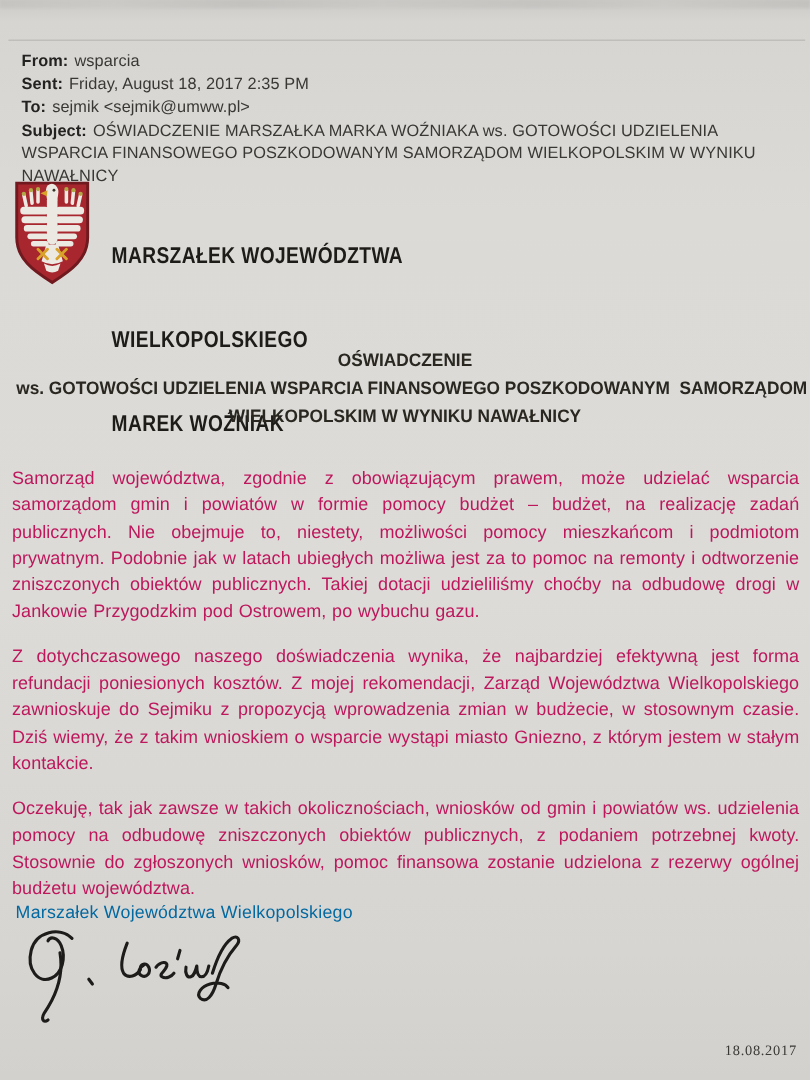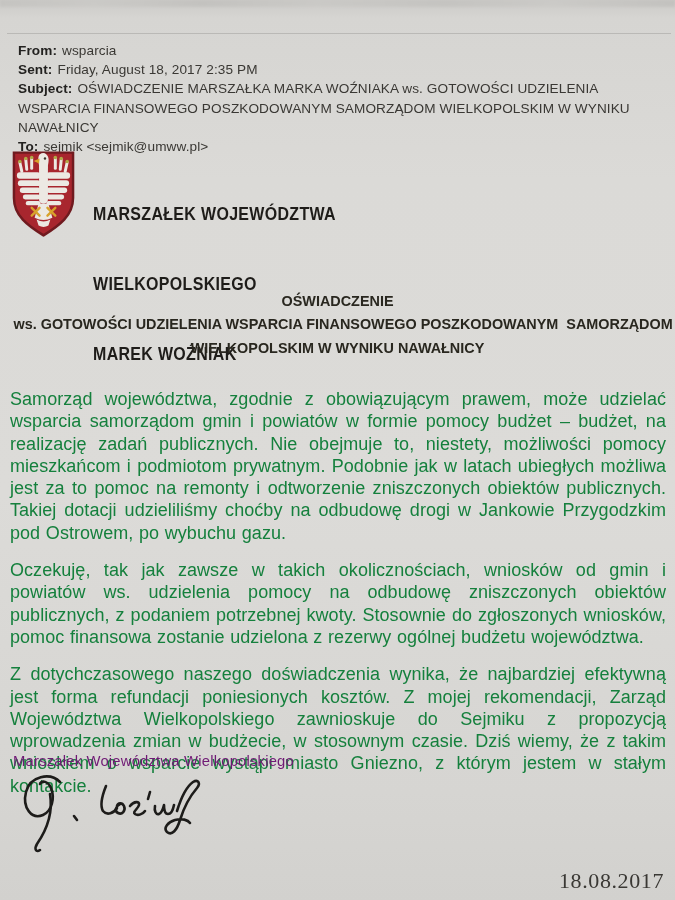--- a/index.html
+++ b/index.html
@@ -23,42 +23,42 @@
   .coat{position:absolute;top:148px;left:10px;width:67px;height:92px;}
   .lh-text{position:absolute;top:155px;left:93px;
     font-size:19px;font-weight:bold;color:#1e1c19;line-height:23.4px;
     letter-spacing:.4px;transform:scaleX(.84);transform-origin:left top;white-space:pre;}
   
   .title{position:absolute;top:289px;left:0;right:0;text-align:center;
     font-weight:bold;color:#29271f;font-size:15px;line-height:23.4px;}
   .title div{white-space:pre;transform:scaleX(.96);transform-origin:center top;}
   
   .letter-body{position:absolute;top:388px;left:10px;width:656px;
-    font-size:18px;line-height:22.3px;color:#15803d;text-align:justify;
+    font-size:15px;line-height:22.3px;color:#be185d;text-align:justify;
     letter-spacing:.05px;word-spacing:.6px;}
   .letter-body p{margin:0 0 15px 0;}
   
-  .signoff{position:absolute;top:753px;left:13px;font-size:14.8px;color:#701a75;letter-spacing:.2px;}
+  .signoff{position:absolute;top:753px;left:13px;font-size:14.8px;color:#0369a1;letter-spacing:.2px;}
   .sig-svg{position:absolute;top:770px;left:14px;width:215px;height:95px;}
   .date{position:absolute;top:868px;right:11px;
-    font-family:"Liberation Serif",serif;font-size:22px;color:#3a3834;letter-spacing:.6px;}
+    font-family:"Liberation Serif",serif;font-size:12px;color:#3a3834;letter-spacing:.6px;}
 </style>
 </head>
 <body>
 
 <div class="page">
 
   <div class="top-edge"></div>
   <div class="rule"></div>
 
   <div class="email-header">
     <div><span class="lbl">From:</span><span>wsparcia</span></div>
     <div><span class="lbl">Sent:</span><span>Friday, August 18, 2017 2:35 PM</span></div>
+    <div><span class="lbl">To:</span><span>sejmik &lt;sejmik@umww.pl&gt;</span></div>
     <div><span class="lbl">Subject:</span><span>OŚWIADCZENIE MARSZAŁKA MARKA WOŹNIAKA ws. GOTOWOŚCI UDZIELENIA WSPARCIA FINANSOWEGO POSZKODOWANYM SAMORZĄDOM WIELKOPOLSKIM W WYNIKU NAWAŁNICY</span></div>
-    <div><span class="lbl">To:</span><span>sejmik &lt;sejmik@umww.pl&gt;</span></div>
   </div>
 
   <svg class="coat" viewBox="0 0 68 92">
     <path d="M4,4 H64 V50 C64,68 50,78 34,88 C18,78 4,68 4,50 Z" fill="#a8262e" stroke="#701a1f" stroke-width="2.5"></path>
     <g stroke="#ece9e3" stroke-width="3" stroke-linecap="round">
       <path d="M12,23 L10,14"></path>
         <path d="M17,21 L16,11"></path>
         <path d="M22,20 L22,10"></path>
       <path d="M56,23 L58,14"></path>
         <path d="M51,21 L52,11"></path>
@@ -105,22 +105,22 @@
   </div>
 
   <div class="title">
     <div>OŚWIADCZENIE</div>
     <div>ws. GOTOWOŚCI UDZIELENIA WSPARCIA FINANSOWEGO POSZKODOWANYM  SAMORZĄDOM</div>
     <div>WIELKOPOLSKIM W WYNIKU NAWAŁNICY</div>
   </div>
 
   <div class="letter-body">
     <p>Samorząd województwa, zgodnie z obowiązującym prawem, może udzielać wsparcia samorządom gmin i powiatów w formie pomocy budżet – budżet, na realizację zadań publicznych. Nie obejmuje to, niestety, możliwości pomocy mieszkańcom i podmiotom prywatnym. Podobnie jak w latach ubiegłych możliwa jest za to pomoc na remonty i odtworzenie zniszczonych obiektów publicznych. Takiej dotacji udzieliliśmy choćby na odbudowę drogi w Jankowie Przygodzkim pod Ostrowem, po wybuchu gazu.</p>
+    <p>Z dotychczasowego naszego doświadczenia wynika, że najbardziej efektywną jest forma refundacji poniesionych kosztów. Z mojej rekomendacji, Zarząd Województwa Wielkopolskiego zawnioskuje do Sejmiku z propozycją wprowadzenia zmian w budżecie, w stosownym czasie. Dziś wiemy, że z takim wnioskiem o wsparcie wystąpi miasto Gniezno, z którym jestem w stałym kontakcie.</p>
     <p>Oczekuję, tak jak zawsze w takich okolicznościach, wniosków od gmin i powiatów ws. udzielenia pomocy na odbudowę zniszczonych obiektów publicznych, z podaniem potrzebnej kwoty. Stosownie do zgłoszonych wniosków, pomoc finansowa zostanie udzielona z rezerwy ogólnej budżetu województwa.</p>
-    <p>Z dotychczasowego naszego doświadczenia wynika, że najbardziej efektywną jest forma refundacji poniesionych kosztów. Z mojej rekomendacji, Zarząd Województwa Wielkopolskiego zawnioskuje do Sejmiku z propozycją wprowadzenia zmian w budżecie, w stosownym czasie. Dziś wiemy, że z takim wnioskiem o wsparcie wystąpi miasto Gniezno, z którym jestem w stałym kontakcie.</p>
   </div>
 
   <div class="signoff">Marszałek Województwa Wielkopolskiego</div>
 
   <svg class="sig-svg" viewBox="0 0 215 95" fill="none" stroke="#1d1c1a" stroke-width="2.6" stroke-linecap="round" stroke-linejoin="round">
     <path d="M46,12 C36,2 16,6 12,22 C8,38 18,50 29,45 C38,41 41,28 37,18 C34,11 28,10 26,14"></path>
     <path d="M36,24 C39,42 34,58 23,74 C20,79 22,83 26,80"></path>
     <path d="M60,46 l3,4"></path>
     <path d="M92,16 C88,26 86,36 89,41 C93,46 100,43 103,38"></path>
     <path d="M106,34 C102,36 100,41 104,43 C108,45 112,41 110,36 C108,32 104,33 103,36"></path>

